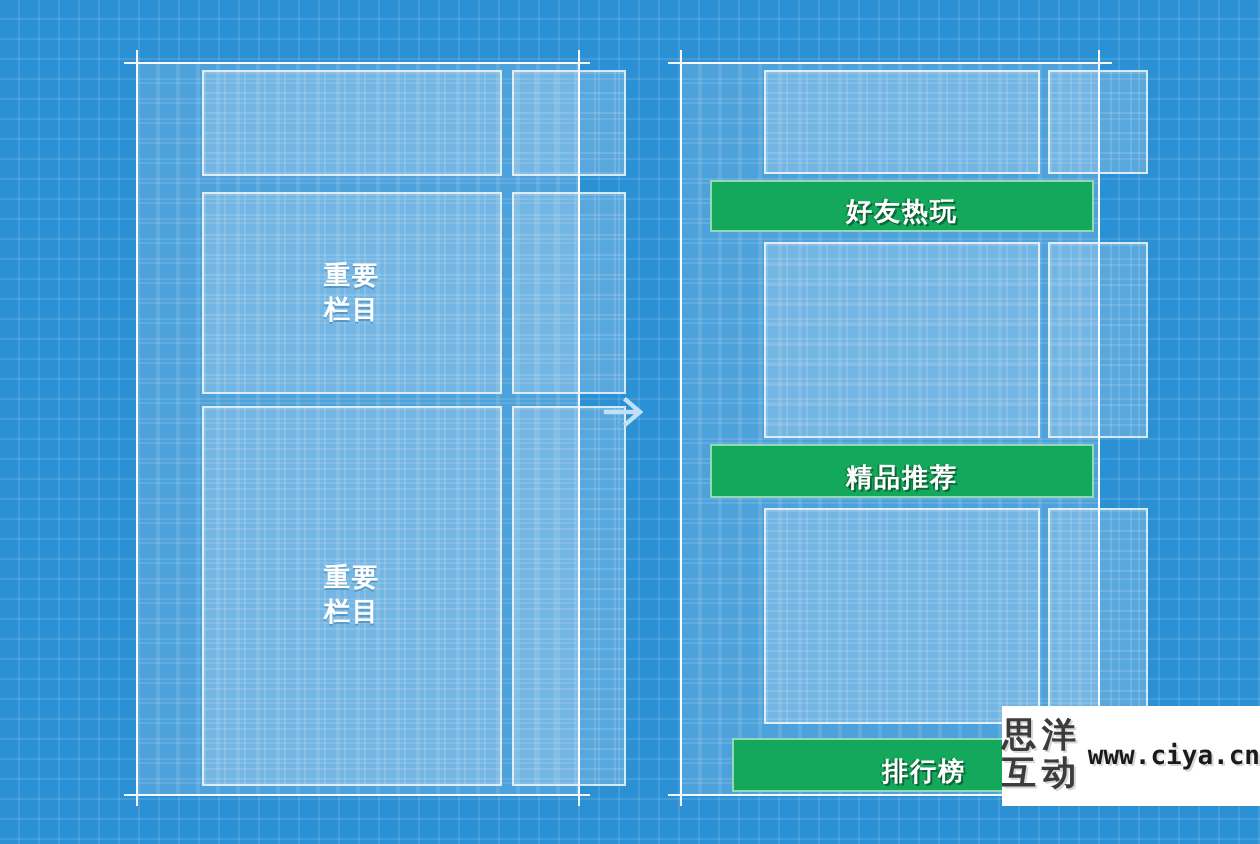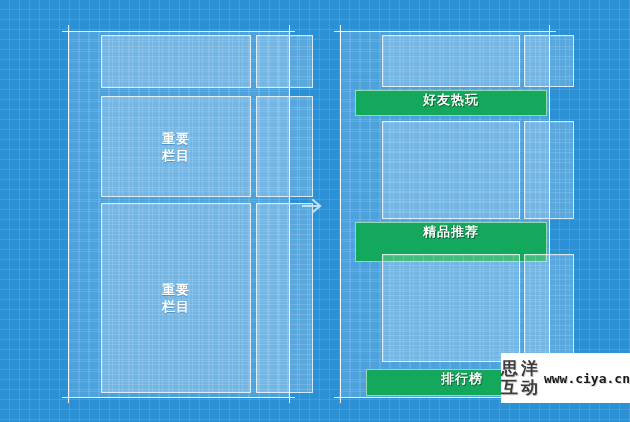--- a/index.html
+++ b/index.html
@@ -74,21 +74,21 @@
     text-shadow: 0 1px 0 rgba(40,110,165,0.45);
   }
 
   
   .banner {
     position: absolute;
     box-sizing: border-box;
     background-color: #13a85b;
     border: 1px solid rgba(255,255,255,0.55);
     display: flex;
-    align-items: flex-start;
+    align-items: flex-end;
     justify-content: center;
   }
   .banner-label {
     color: #ffffff;
     font-weight: bold;
     font-size: 13px;
     letter-spacing: 1px;
     text-shadow: 1px 1px 0 rgba(0,0,0,0.38), -1px 0 0 rgba(0,0,0,0.20);
   }
 
@@ -190,21 +190,21 @@
   <div class="banner" style="left:355px; top:90px; width:192px; height:26px;">
     <span class="banner-label">好友热玩</span>
   </div>
 
   <div class="box" style="left:354px; top:121px; width:138px; height:98px;">
     <span class="box-label"></span>
   </div>
   <div class="box" style="left:496px; top:121px; width:50px; height:98px;">
     <span class="box-label"></span>
   </div>
-  <div class="banner" style="left:355px; top:222px; width:192px; height:40px;">
+  <div class="banner" style="left:355px; top:222px; width:192px; height:27px;">
     <span class="banner-label">精品推荐</span>
   </div>
 
   <div class="box" style="left:354px; top:254px; width:138px; height:108px;">
     <span class="box-label"></span>
   </div>
   <div class="box" style="left:496px; top:254px; width:50px; height:108px;">
     <span class="box-label"></span>
   </div>
   <div class="banner" style="left:366px; top:369px; width:192px; height:27px;">

